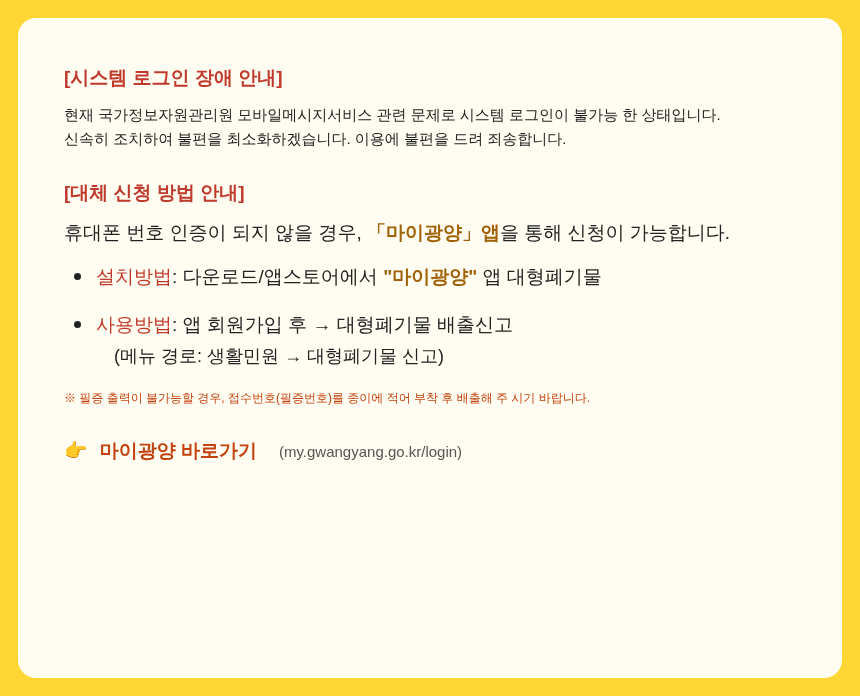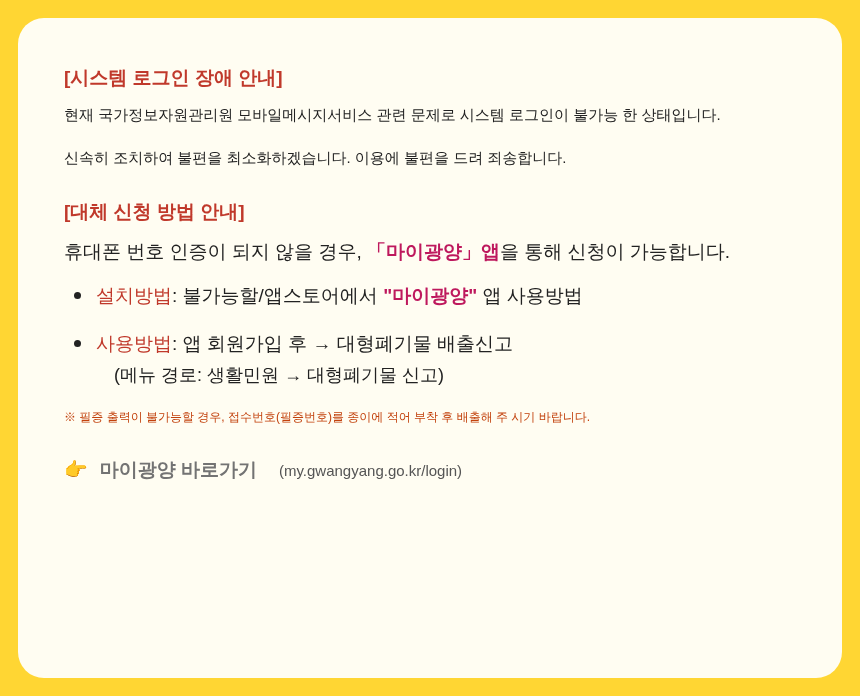--- a/index.html
+++ b/index.html
@@ -13,51 +13,51 @@
     font-family: "Liberation Sans", sans-serif;
     overflow: hidden;
   }
   .notice-card {
     position: absolute;
     left: 18px;
     top: 18px;
     width: 824px;
     height: 660px;
     background: #fffdf2;
-    border-radius: 26px;
+    border-radius: 18px;
     box-sizing: border-box;
     padding: 46px 46px 20px 46px;
   }
   .heading {
     color: #c0392b;
     font-weight: bold;
     font-size: 19px;
     line-height: 1.5;
     margin: 0 0 10px 0;
   }
   .heading.second {
     margin-top: 28px;
   }
   .body-text {
     color: #222222;
     font-size: 15px;
     line-height: 1.62;
     margin: 0;
   }
   .body-text.spaced {
-    margin-top: 19px;
+    margin-top: 0;
   }
   .intro-line {
     color: #222222;
     font-size: 19px;
     line-height: 1.6;
     margin: 0 0 14px 0;
   }
   .brand {
-    color: #be185d;
+    color: #a16207;
     font-weight: bold;
   }
   .bullet-list {
     margin: 0;
     padding: 0;
     list-style: none;
   }
   .bullet-item {
     position: relative;
     padding-left: 32px;
@@ -96,21 +96,21 @@
     margin-top: 30px;
     display: flex;
     align-items: baseline;
     gap: 12px;
   }
   .point-icon {
     font-size: 19px;
     line-height: 1;
   }
   .link-text {
-    color: #737373;
+    color: #c2410c;
     font-weight: bold;
     font-size: 19px;
     text-decoration: none;
     cursor: pointer;
   }
   .link-url {
     color: #555555;
     font-size: 15px;
     margin-left: 10px;
   }
@@ -131,21 +131,21 @@
 
   <p class="heading second">[대체 신청 방법 안내]</p>
 
   <p class="intro-line">
     <span>휴대폰 번호 인증이 되지 않을 경우, </span><span class="brand">「마이광양」앱</span><span>을 통해 신청이 가능합니다.</span>
   </p>
 
   <ul class="bullet-list">
     <li class="bullet-item">
       <span class="dot"></span>
-      <span class="bullet-label">설치방법</span><span>: 불가능할/앱스토어에서 </span><span class="brand">"마이광양"</span><span> 앱 사용방법</span>
+      <span class="bullet-label">설치방법</span><span>: 다운로드/앱스토어에서 </span><span class="brand">"마이광양"</span><span> 앱 대형폐기물</span>
     </li>
     <li class="bullet-item">
       <span class="dot"></span>
       <span class="bullet-label">사용방법</span><span>: 앱 회원가입 후 → 대형폐기물 배출신고</span>
       <span class="sub-line">(메뉴 경로: 생활민원 → 대형폐기물 신고)</span>
     </li>
   </ul>
 
   <p class="note-text">
     <span>※ 필증 출력이 불가능할 경우, 접수번호(필증번호)를 종이에 적어 부착 후 배출해 주</span>

